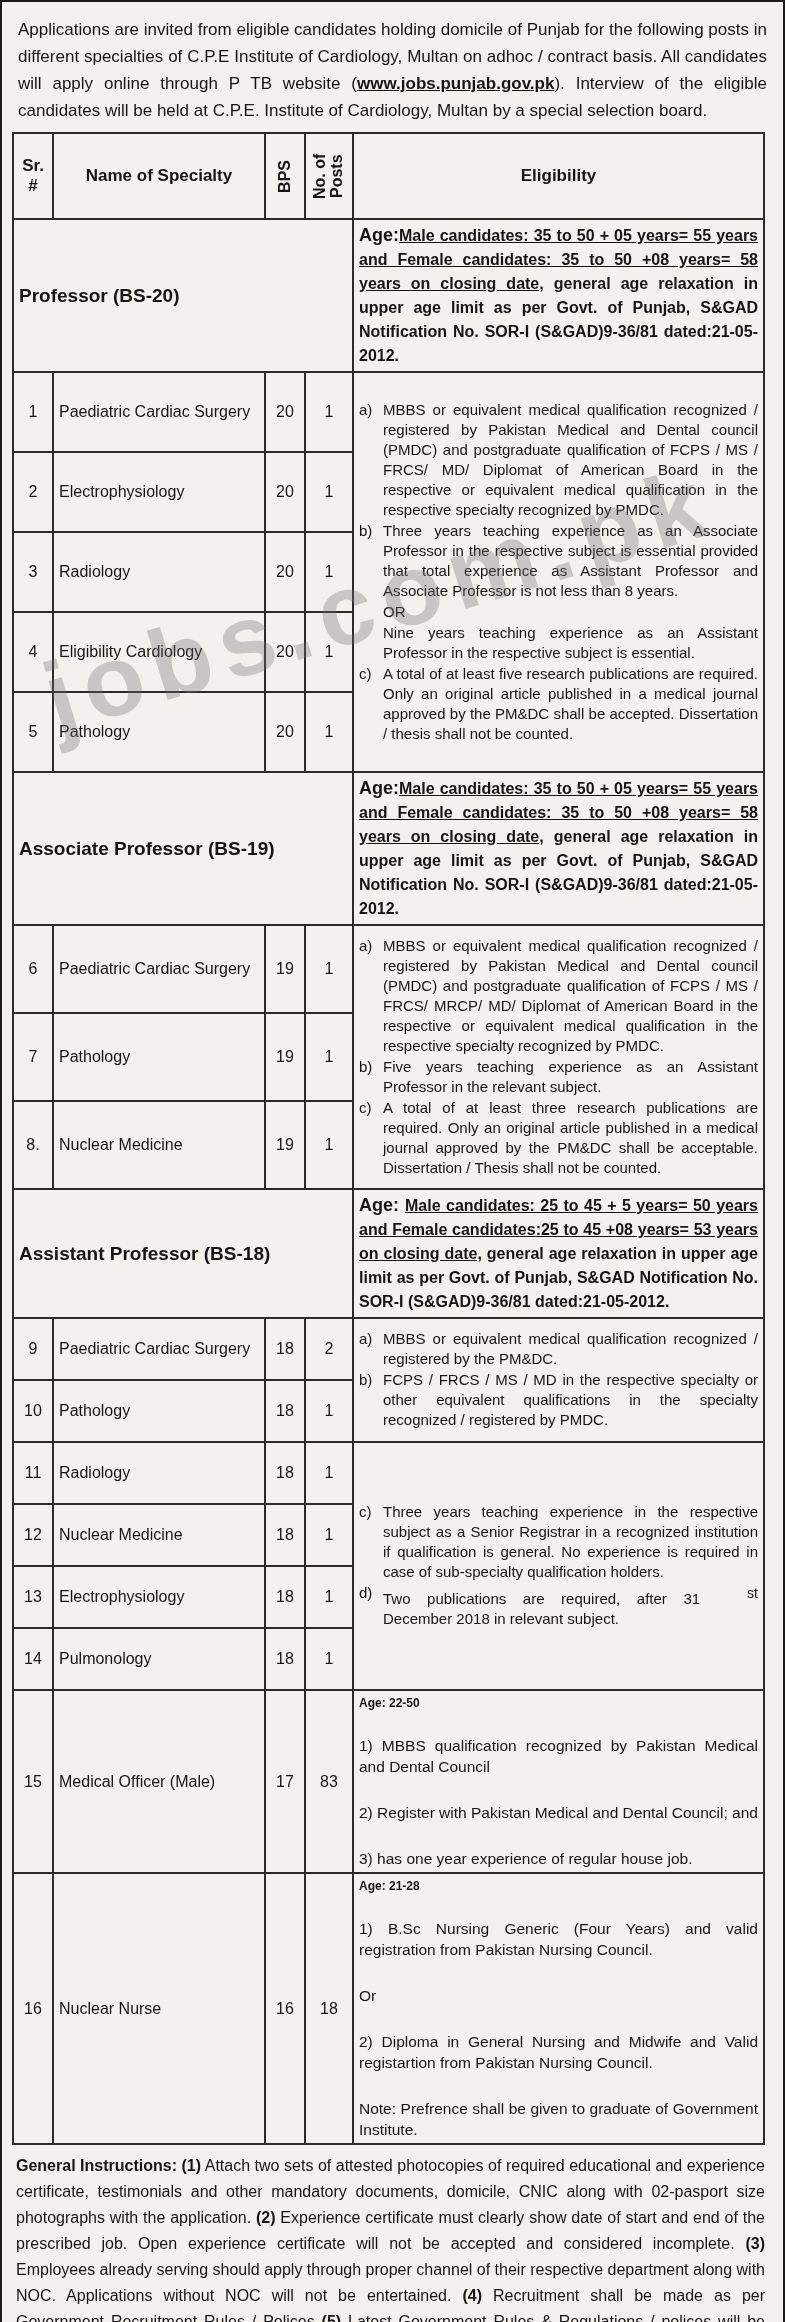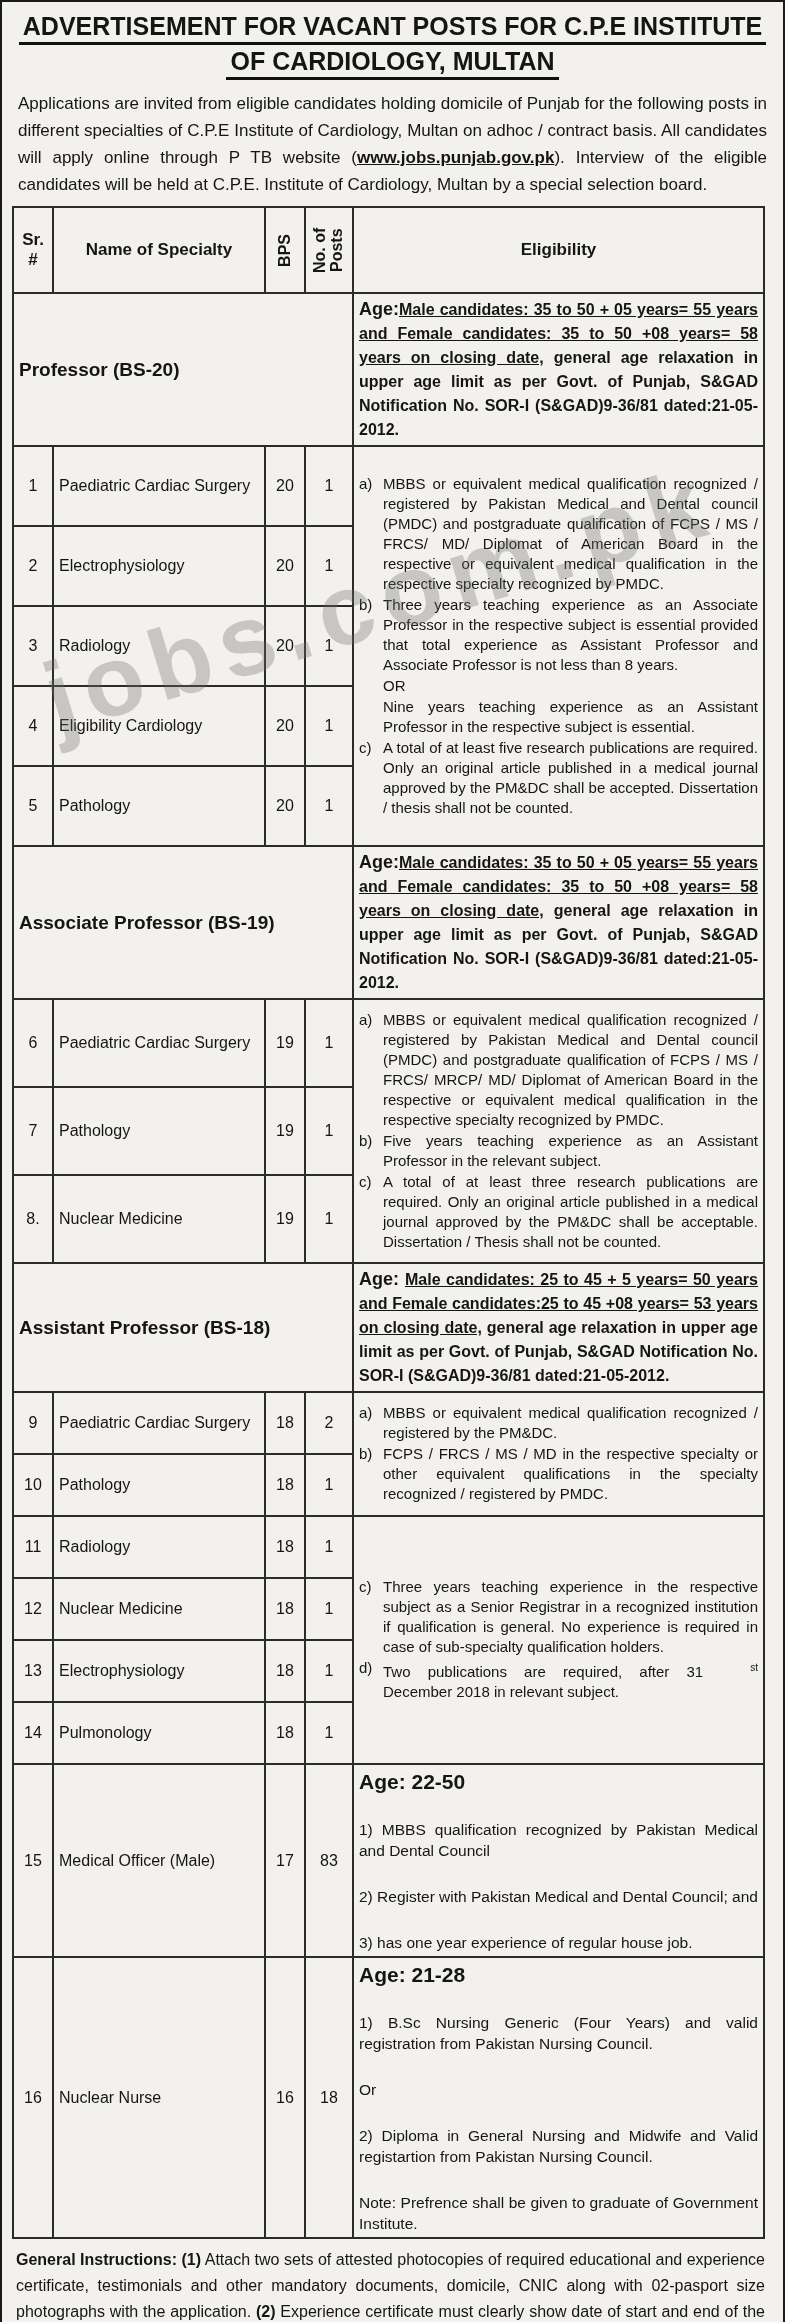--- a/index.html
+++ b/index.html
@@ -84,46 +84,42 @@
   td.eli-cell{vertical-align:top;padding:5px 7px;}
   
   .age-head{font-size:18px;font-weight:bold;}
   .age-wrap{font-size:16px;font-weight:bold;line-height:24px;text-align:justify;}
   .age-underline{text-decoration:underline;}
   .age-rest{font-weight:bold;}
   
   .eitem{display:flex;font-size:15px;line-height:20px;margin-bottom:1px;}
   .elbl{width:24px;flex-shrink:0;}
   .etxt{flex:1;text-align:justify;}
-  .age-simple{font-size:21px;font-weight:bold;margin:2px 0 24px 0;}
+  .age-simple{font-size:12px;font-weight:bold;margin:2px 0 24px 0;}
   .pline{font-size:15.5px;line-height:21px;text-align:justify;margin-top:25px;}
   tr.r-prof td{height:72px;}
   tr.r-assoc td{height:80px;}
   tr.r-asst td{height:54px;}
   tr.r-mo td.left-part{height:165px;}
   tr.r-cn td.left-part{height:195px;}
   
   .instructions{
     margin:8px 12px 6px 8px;
     font-size:16px;line-height:26px;
     text-align:justify;
   }
-  sup{font-size:10px;margin-left:47px;}
+  sup{font-size:14px;margin-left:47px;}
 </style>
 </head>
 <body>
 
 <div class="page">
 
   <div class="watermark">jobs.com.pk</div>
 
-  <div class="title-block">
-    <span class="title-line"><span>ADVERTISEMENT FOR VACANT POSTS FOR C.P.E INSTITUTE</span></span>
-    <span class="title-line"><span>OF CARDIOLOGY, MULTAN</span></span>
-  </div>
 
   <p class="intro"><span>Applications are invited from eligible candidates holding domicile of Punjab for the following posts in different specialties of C.P.E Institute of Cardiology, Multan on adhoc / contract basis. All candidates will apply online through P TB website (</span><span class="weblink">www.jobs.punjab.gov.pk</span><span>). Interview of the eligible candidates will be held at C.P.E. Institute of Cardiology, Multan by a special selection board.</span></p>
 
   <table class="ad">
     <colgroup>
       <col class="c-sr">
         <col class="c-name">
         <col class="c-bps">
         <col class="c-posts">
         <col>

